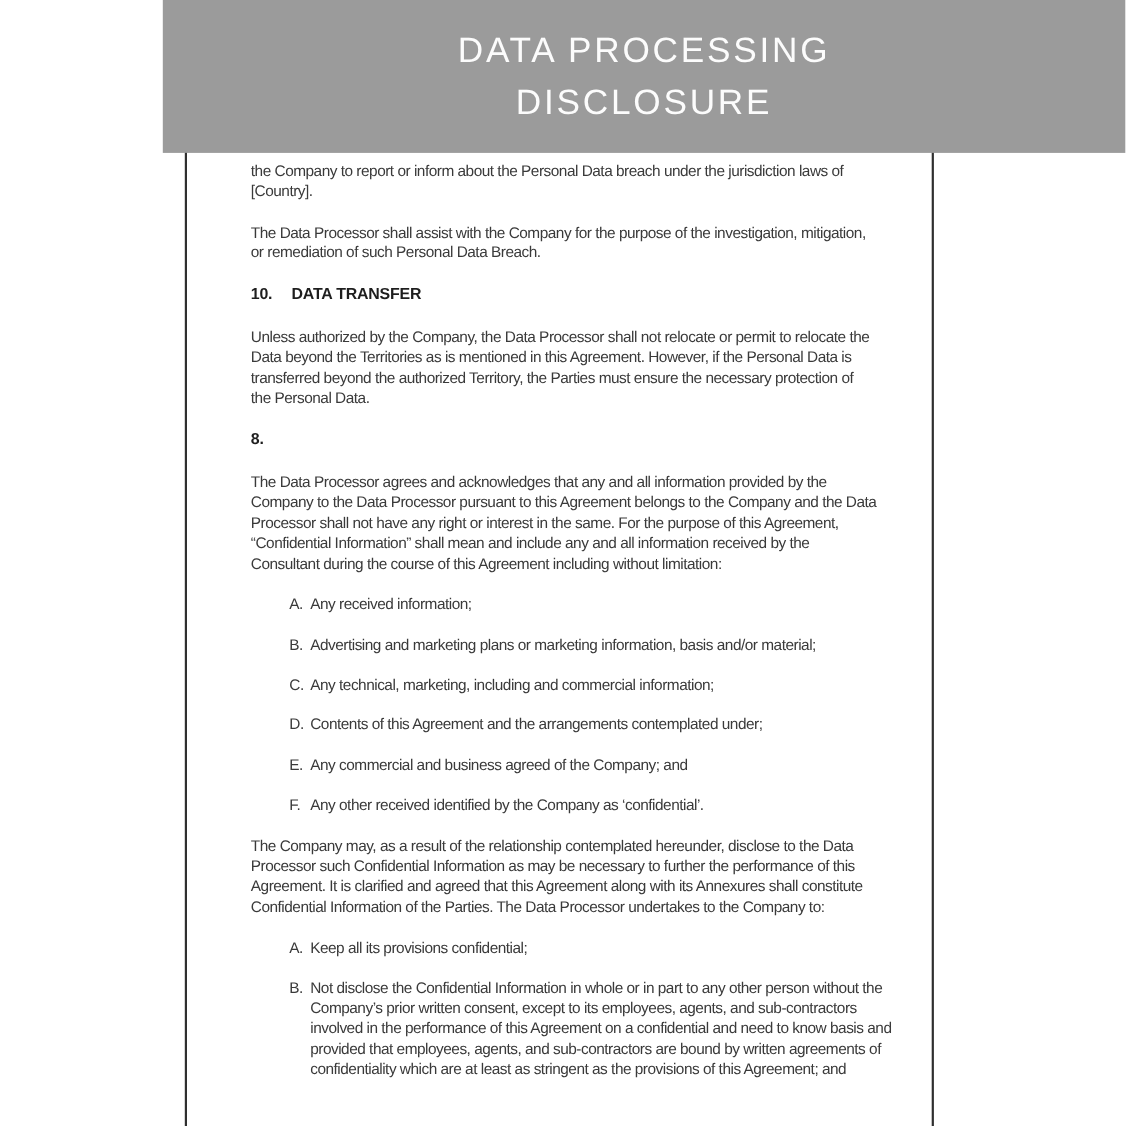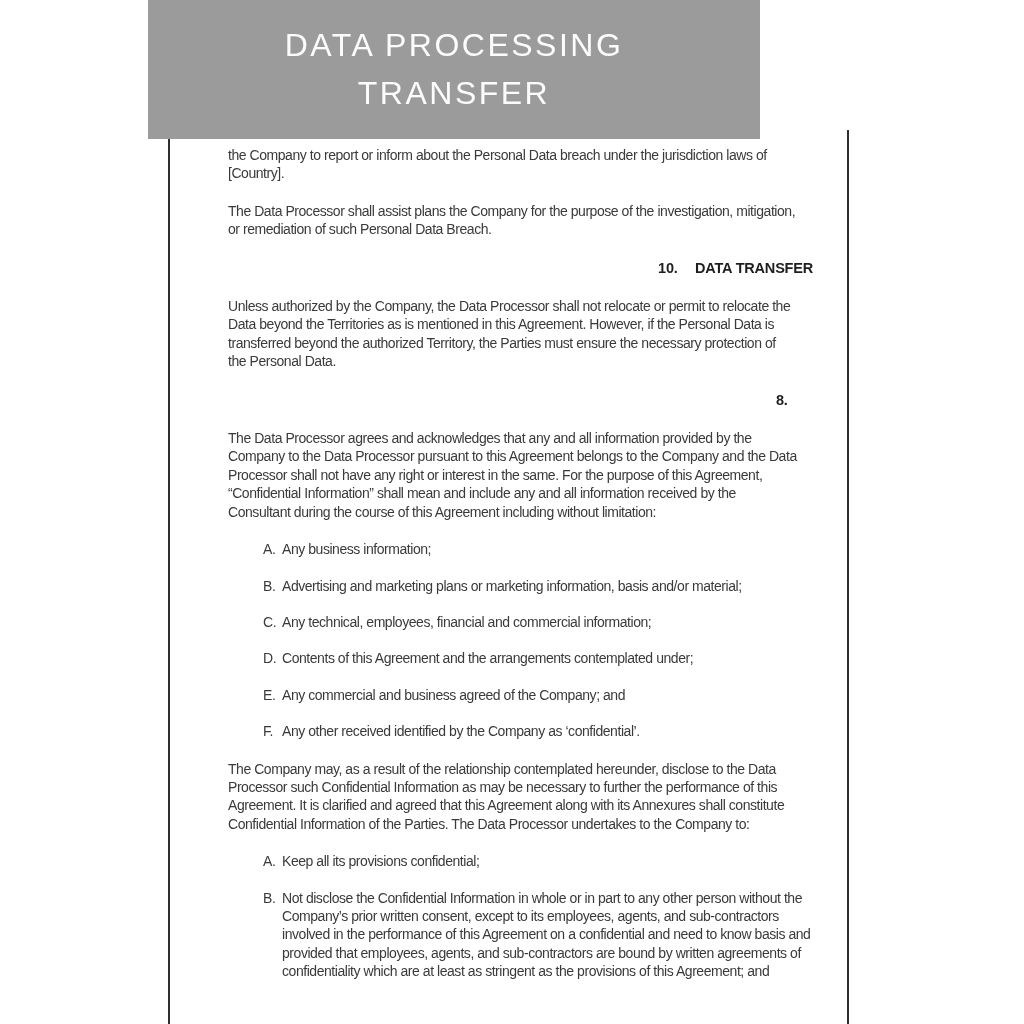--- a/index.html
+++ b/index.html
@@ -25,21 +25,21 @@
     height: 894px;
     box-sizing: border-box;
     border-left: 2px solid #2f2f2f;
     border-right: 2px solid #2f2f2f;
   }
   
   .banner {
     position: absolute;
     left: 148px;
     top: 0;
-    width: 612px;
+    width: 875px;
     height: 139px;
     background: #9b9b9b;
     box-sizing: border-box;
     padding-top: 21px;
     text-align: center;
     z-index: 2;
   }
   .title-line {
     color: #fcfcfc;
     font-size: 32px;
@@ -63,21 +63,20 @@
   .content p {
     margin: 0 16px 19px 0;
   }
   .heading {
     display: flex;
     font-weight: bold;
     color: #1e1e1e;
     font-size: 14.5px;
     letter-spacing: -0.2px;
     margin: 20px 0 20px 0;
-    justify-content: flex-end;
   }
   .hnum {
     flex: none;
     width: 37px;
   }
   .list {
     padding-left: 35px;
     margin: 0 0 19px 0;
   }
   .li {
@@ -97,54 +96,54 @@
 </style>
 </head>
 <body>
 
 <div class="canvas">
 
   <div class="page-border"></div>
 
   <div class="banner">
     <div class="title-line">DATA PROCESSING</div>
-    <div class="title-line">TRANSFER</div>
+    <div class="title-line">DISCLOSURE</div>
   </div>
 
   <div class="content">
 
     <p>the Company to report or inform about the Personal Data breach under the jurisdiction laws of [Country].</p>
 
-    <p>The Data Processor shall assist plans the Company for the purpose of the investigation, mitigation, or remediation of such Personal Data Breach.</p>
+    <p>The Data Processor shall assist with the Company for the purpose of the investigation, mitigation, or remediation of such Personal Data Breach.</p>
 
     <div class="heading">
       <span class="hnum">10.</span>
       <span class="htitle">DATA TRANSFER</span>
     </div>
 
     <p>Unless authorized by the Company, the Data Processor shall not relocate or permit to relocate the Data beyond the Territories as is mentioned in this Agreement. However, if the Personal Data is transferred beyond the authorized Territory, the Parties must ensure the necessary protection of the Personal Data.</p>
 
     <div class="heading">
       <span class="hnum">8.</span>
     </div>
 
     <p>The Data Processor agrees and acknowledges that any and all information provided by the Company to the Data Processor pursuant to this Agreement belongs to the Company and the Data Processor shall not have any right or interest in the same. For the purpose of this Agreement, “Confidential Information” shall mean and include any and all information received by the Consultant during the course of this Agreement including without limitation:</p>
 
     <div class="list">
       <div class="li">
         <span class="lm">A.</span>
-        <span class="lt">Any business information;</span>
+        <span class="lt">Any received information;</span>
       </div>
       <div class="li">
         <span class="lm">B.</span>
         <span class="lt">Advertising and marketing plans or marketing information, basis and/or material;</span>
       </div>
       <div class="li">
         <span class="lm">C.</span>
-        <span class="lt">Any technical, employees, financial and commercial information;</span>
+        <span class="lt">Any technical, marketing, including and commercial information;</span>
       </div>
       <div class="li">
         <span class="lm">D.</span>
         <span class="lt">Contents of this Agreement and the arrangements contemplated under;</span>
       </div>
       <div class="li">
         <span class="lm">E.</span>
         <span class="lt">Any commercial and business agreed of the Company; and</span>
       </div>
       <div class="li">

